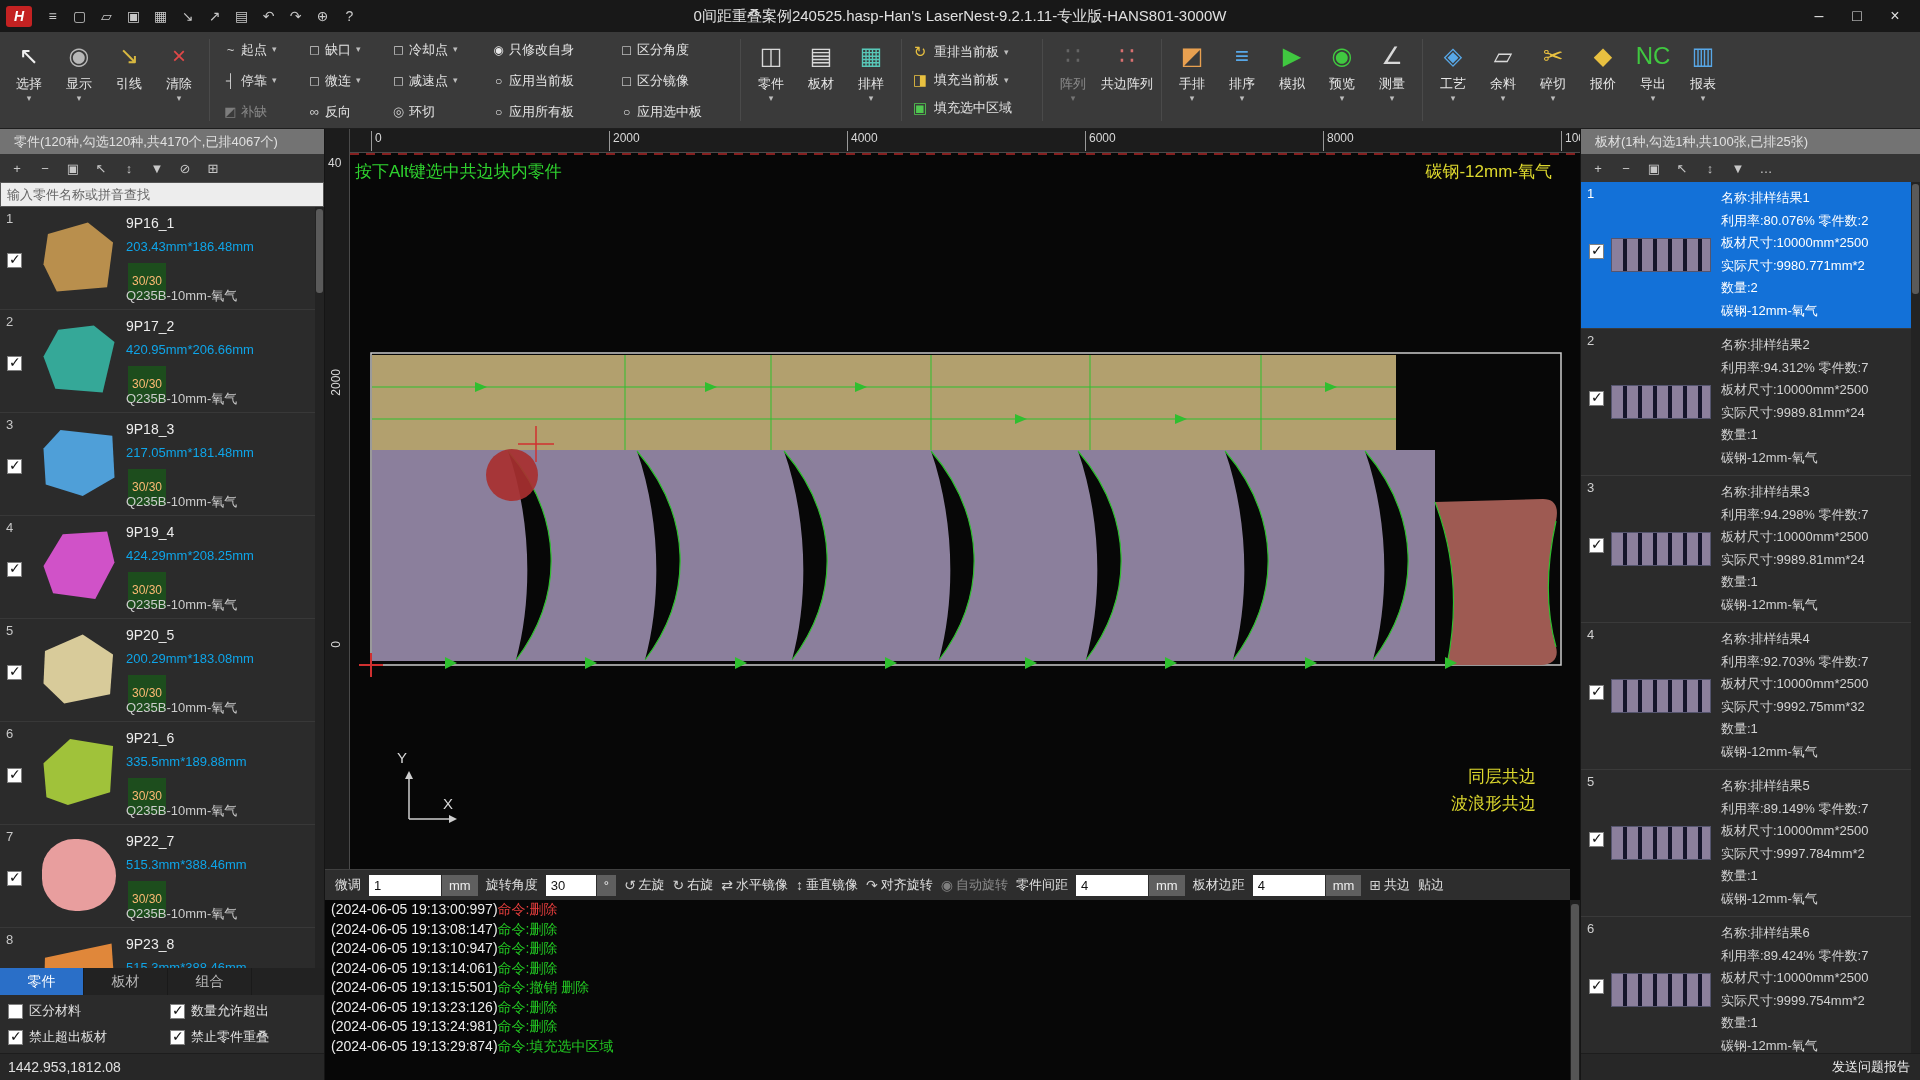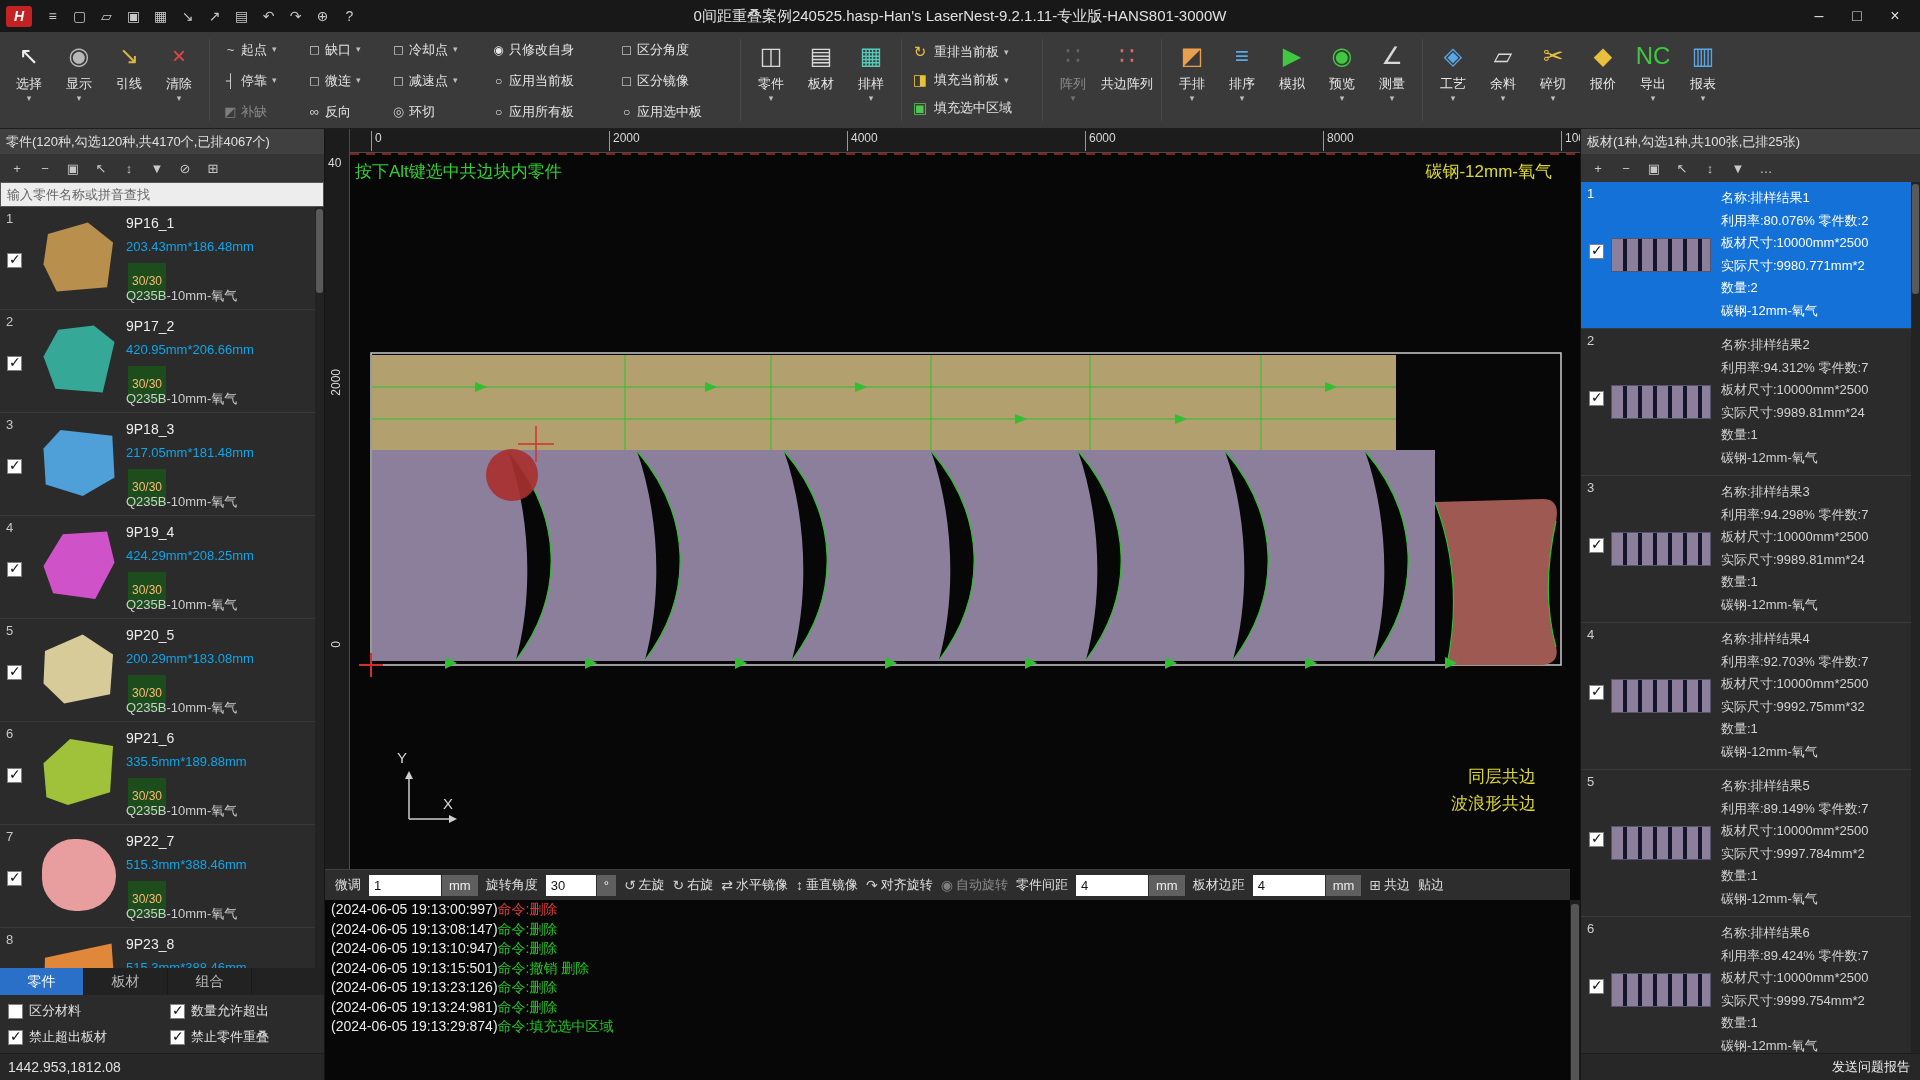--- a/index.html
+++ b/index.html
@@ -45,22 +45,22 @@
   .opt-cell .bb-drop{margin:0 0 0 2px}
 
   .fill-stack{display:flex;flex-direction:column;justify-content:space-between;padding:4px 0;width:130px}
   .fill-item{display:flex;align-items:center;gap:5px;font-size:13px;color:#e4e4e4;height:28px;padding-left:4px}
   .fi-icon{font-size:15px;width:18px;text-align:center}
   .fill-item .bb-drop{margin:0}
 
   
   #left-panel{position:absolute;left:0;top:129px;width:325px;bottom:0;background:#2b2b2b;
     border-right:1px solid #151515;z-index:30}
-  .panel-header{height:25px;line-height:25px;padding:0 6px;font-size:13px;color:#e0e0e0;
-    background:#404040;white-space:nowrap;overflow:hidden}
+  .panel-header{height:25px;line-height:25px;padding:0 14px;font-size:13px;color:#e0e0e0;
+    background:#737373;white-space:nowrap;overflow:hidden}
   .panel-icons{height:28px;display:flex;align-items:center;gap:2px;background:#343434;padding:0 4px}
   .p-icon{width:26px;height:22px;display:flex;align-items:center;justify-content:center;
     color:#c8c8c8;font-size:13px}
   .search-input{display:block;width:100%;height:25px;background:#ededed;border:1px solid #555;
     color:#333;font-size:13px;padding:0 6px;font-family:inherit}
   .search-input::placeholder{color:#666}
   .parts-list{position:absolute;top:78px;left:0;right:0;height:761px;overflow:hidden}
   .part-item{position:relative;height:103px;border-bottom:1px solid #383838;background:#2b2b2b}
   .part-index{position:absolute;left:6px;top:4px;font-size:13px;color:#c8c8c8}
   .part-item .cbx{position:absolute;left:7px;top:46px}
@@ -745,20 +745,23 @@
       </div>
 
       <div class="log-line">
         <span class="log-time">(2024-06-05 19:13:08:147)</span><span class="log-cmd" style="color: rgb(34, 197, 34);">命令:删除</span>
       </div>
 
       <div class="log-line">
         <span class="log-time">(2024-06-05 19:13:10:947)</span><span class="log-cmd" style="color: rgb(34, 197, 34);">命令:删除</span>
       </div>
 
+      <div class="log-line">
+        <span class="log-time">(2024-06-05 19:13:14:061)</span><span class="log-cmd" style="color: rgb(34, 197, 34);">命令:删除</span>
+      </div>
 
       <div class="log-line">
         <span class="log-time">(2024-06-05 19:13:15:501)</span><span class="log-cmd" style="color: rgb(34, 197, 34); margin-top: 15px;">命令:撤销 删除</span>
       </div>
 
       <div class="log-line">
         <span class="log-time">(2024-06-05 19:13:23:126)</span><span class="log-cmd" style="color: rgb(34, 197, 34);">命令:删除</span>
       </div>
 
       <div class="log-line">

